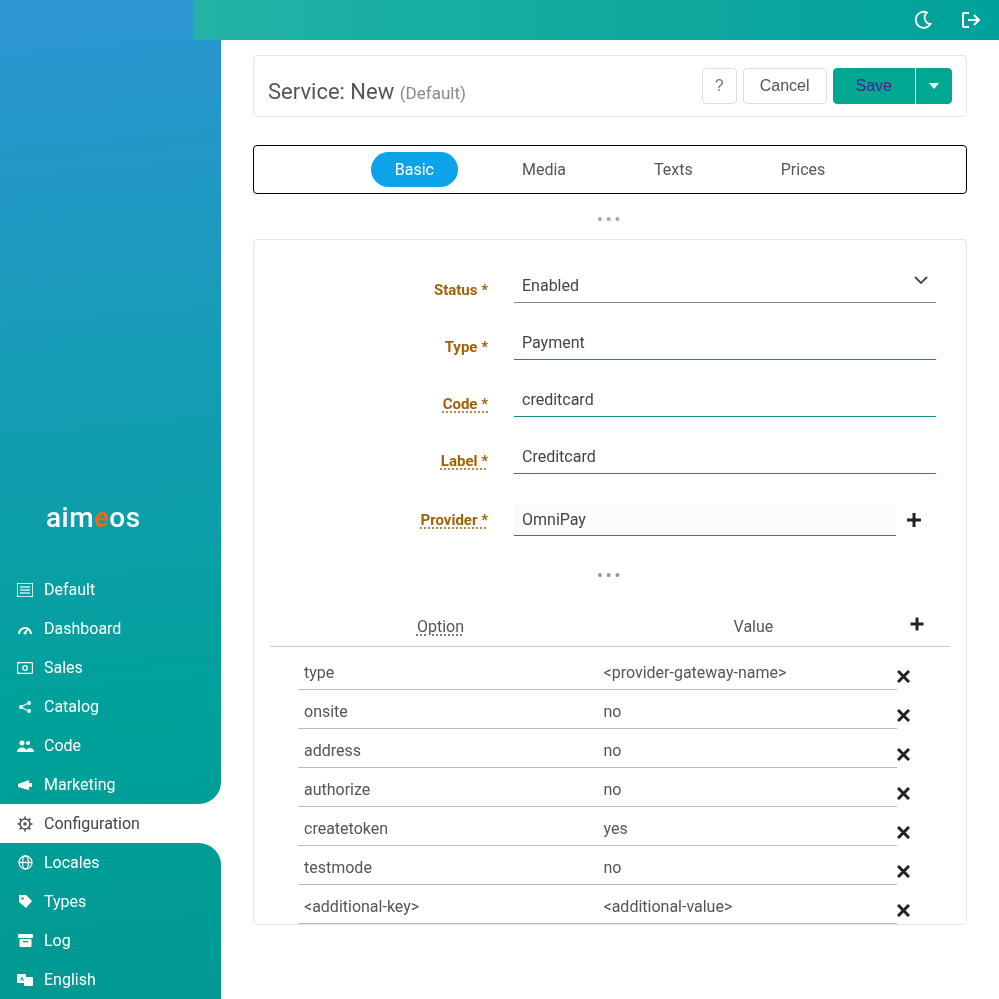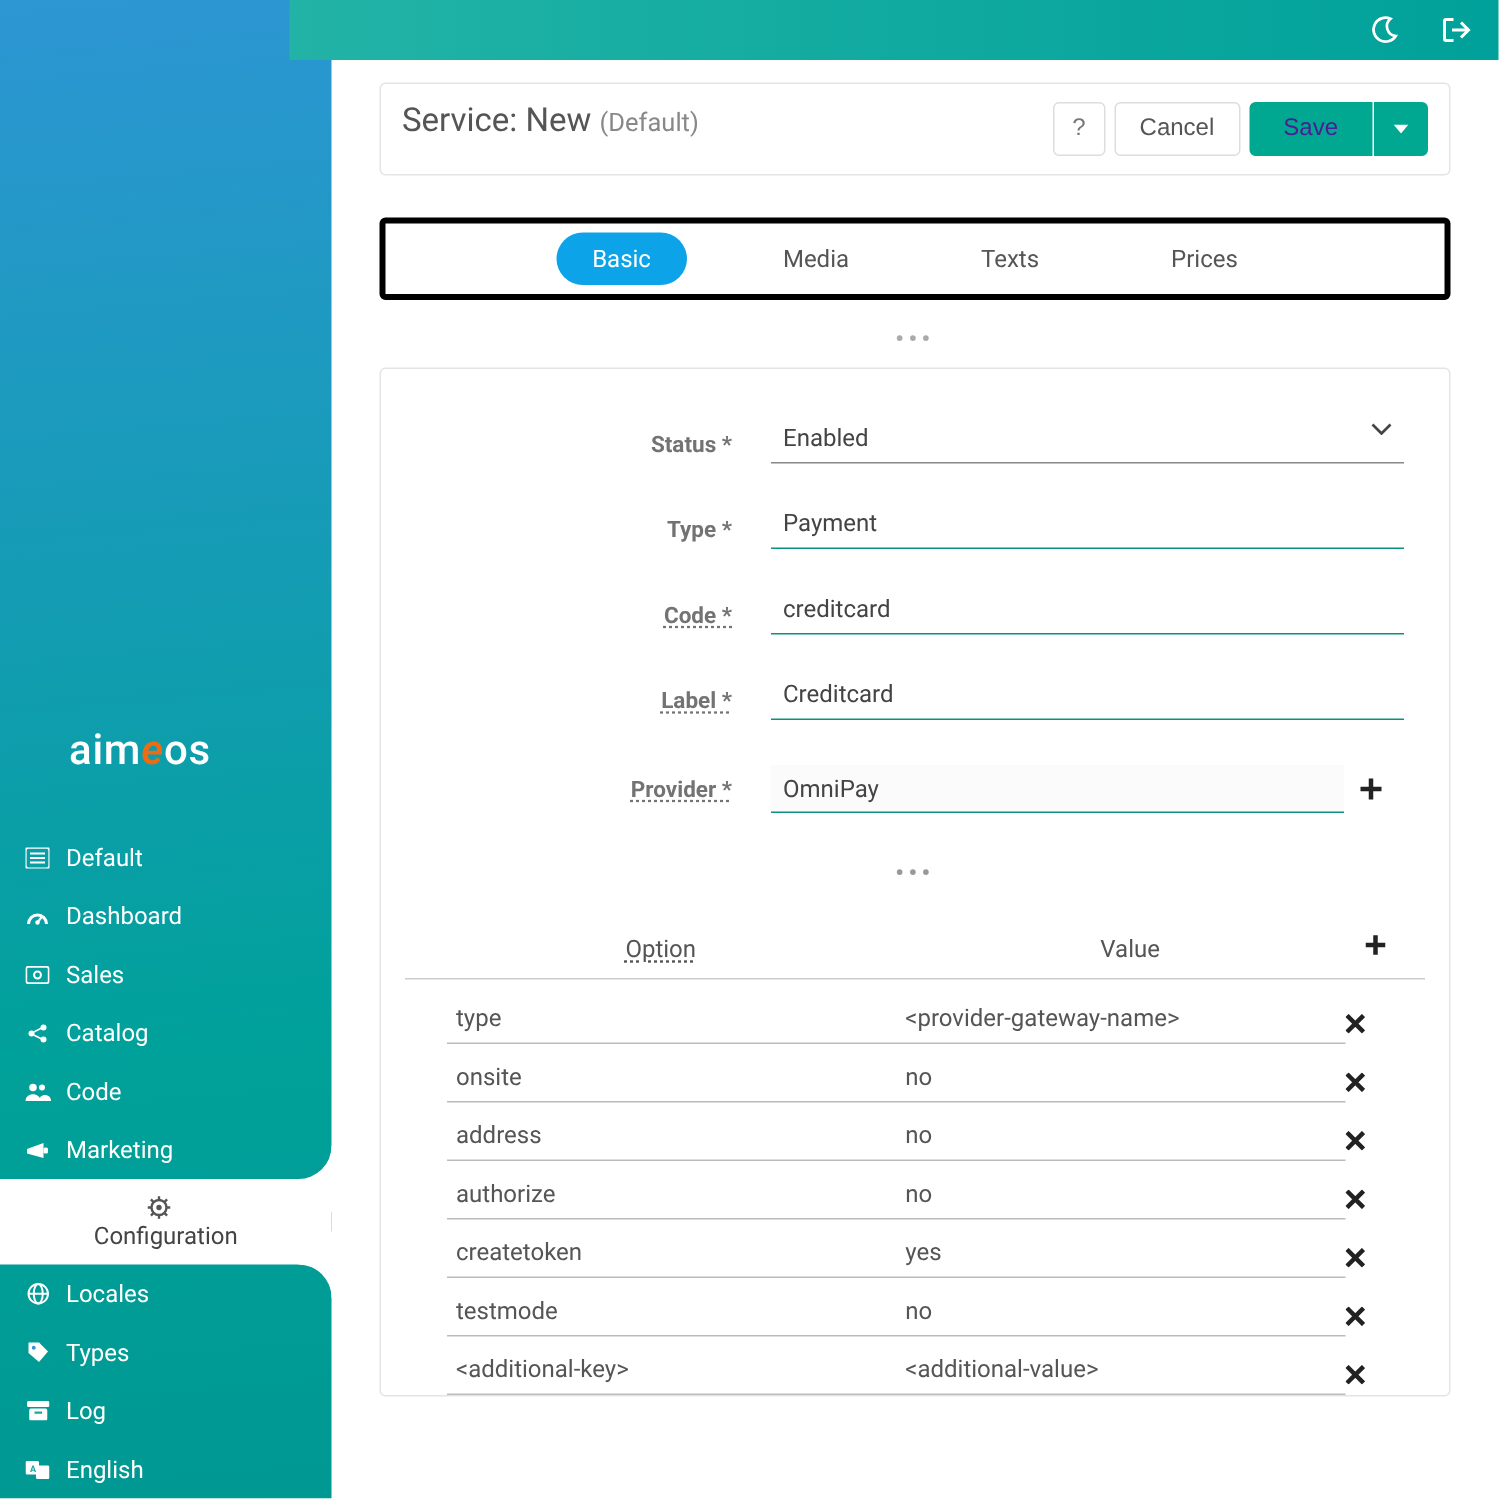--- a/index.html
+++ b/index.html
@@ -102,21 +102,21 @@
     flex: 1;
     padding: 55px 32px 0 32px;
     overflow-y: auto;
     background: #fff;
   }
   .card-header {
     border: 1px solid #e4e4e4;
     border-radius: 4px;
     padding: 12px 14px;
     display: flex;
-    align-items: flex-start;
+    align-items: flex-end;
     justify-content: space-between;
     margin-bottom: 28px;
   }
   .card-header .title {
     font-size: 22px;
     color: #555;
   }
   .card-header .title .sub {
     font-size: 17px;
     color: #888;
@@ -143,21 +143,21 @@
     border-color: #00a791;
     color:#fff;
     padding: 8px 12px;
     margin-left:-5px;
     border-top-left-radius:0;
     border-bottom-left-radius:0;
   }
   .btn.save { border-top-right-radius:0; border-bottom-right-radius:0; }
 
   .tabs {
-    border: 4px solid #000000;
+    border: 1px solid #000000;
     border-radius: 4px;
     padding: 6px 0;
     display: flex;
     justify-content: center;
     gap: 40px;
     margin-bottom: 16px;
   }
   .tab {
     padding: 8px 24px;
     border-radius: 20px;
@@ -186,21 +186,21 @@
   .form-row {
     display: flex;
     align-items: center;
     margin-bottom: 30px;
   }
   .form-row label {
     width: 230px;
     text-align: right;
     padding-right: 26px;
     font-weight: 700;
-    color: #737373;
+    color: #a16207;
     font-size: 15px;
   }
   .form-row label.dotted { text-decoration: underline dotted; text-underline-offset: 3px; }
   .form-row .field {
     flex: 1;
     border-bottom: 1px solid #888;
     padding: 0 8px 7px 8px;
     display: flex;
     align-items: flex-start;
     justify-content: space-between;
@@ -346,21 +346,21 @@
       </li>
       <li>
         <span class="icon">
             <svg width="16" height="14" viewBox="0 0 16 14" fill="white">
               <path d="M1 6 L12 2 L12 12 L1 9 Z"></path>
               <rect x="12" y="5" width="3" height="4" rx="1"></rect>
             </svg>
           </span>
         <span>Marketing</span>
       </li>
-      <li class="active-simple" style="position:relative;overflow:visible;flex-direction:column;">
+      <li class="active-simple" style="position:relative;overflow:visible;">
         <span class="notch-top"></span>
         <span class="icon">
             <svg width="16" height="16" viewBox="0 0 16 16" fill="#555">
               <circle cx="8" cy="8" r="5" stroke="#555" stroke-width="1.6" fill="none"></circle>
               <circle cx="8" cy="8" r="1.8"></circle>
               <g stroke="#555" stroke-width="1.6">
                 <line x1="8" y1="0.5" x2="8" y2="3"></line>
                 <line x1="8" y1="13" x2="8" y2="15.5"></line>
                 <line x1="0.5" y1="8" x2="3" y2="8"></line>
                 <line x1="13" y1="8" x2="15.5" y2="8"></line>

